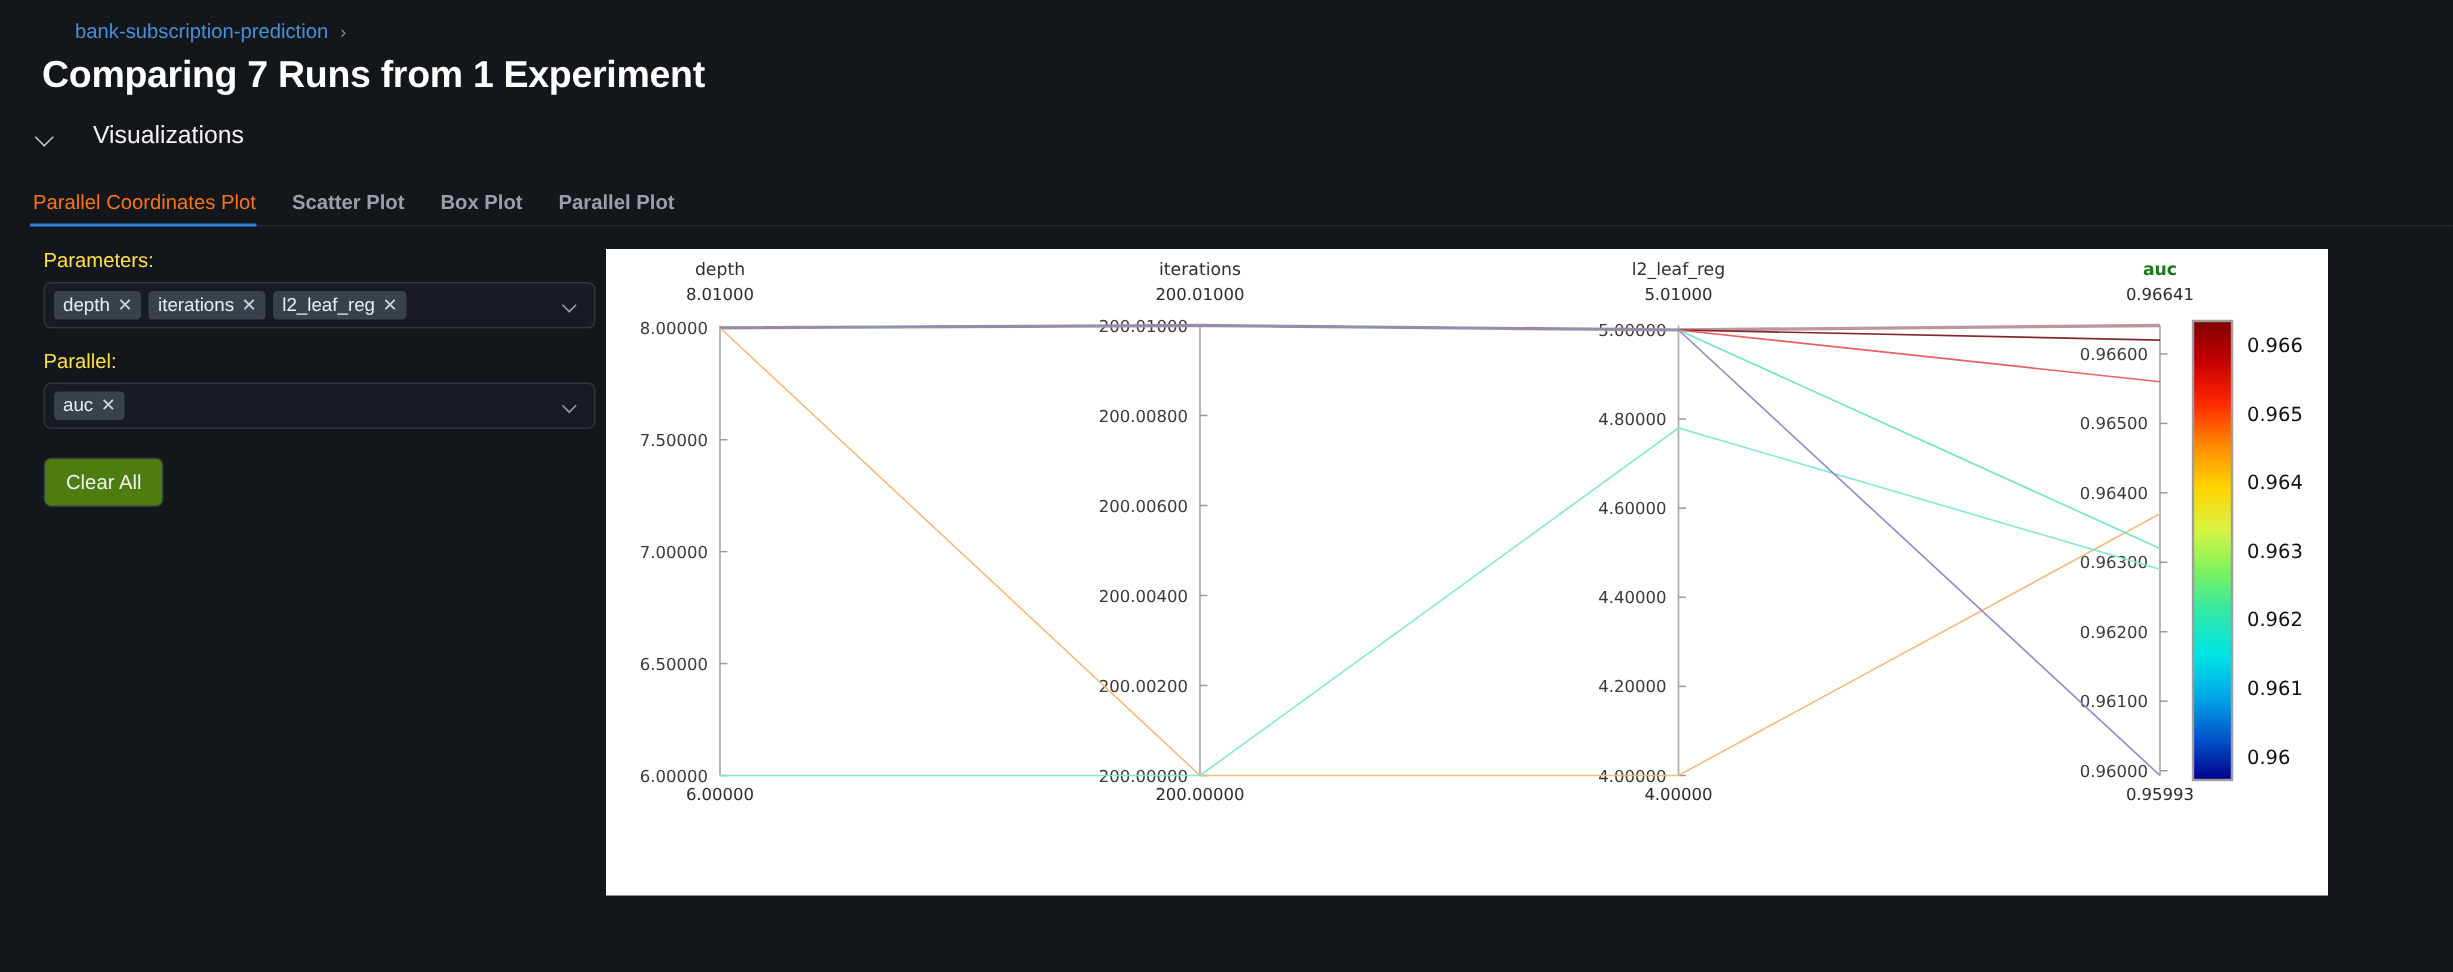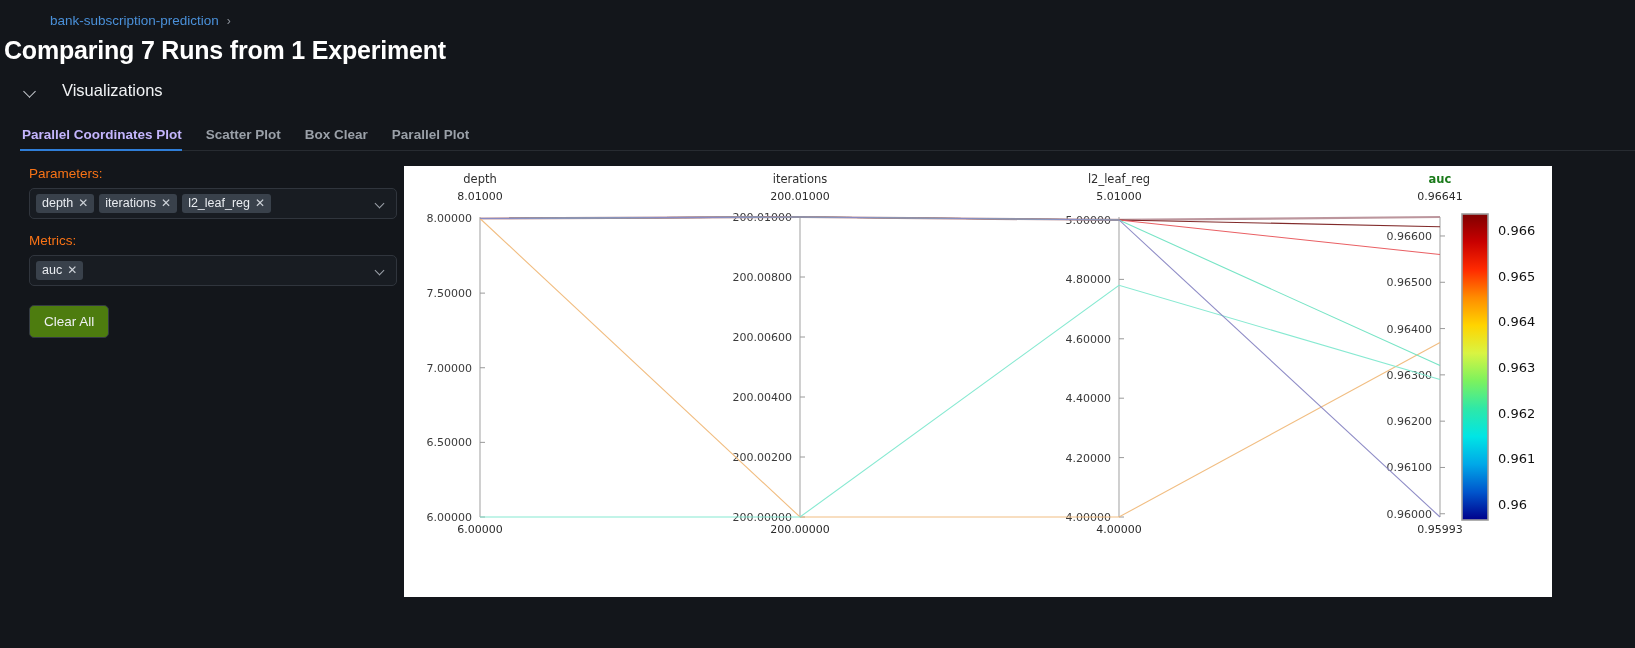--- a/index.html
+++ b/index.html
@@ -14,21 +14,21 @@
 
   
   .breadcrumb {
     position: absolute; left: 22px; top: 13px;
     font-size: 13.5px; display: flex; align-items: center; gap: 8px; margin-left: 28px;
   }
   .breadcrumb a { color: #4a90d9; text-decoration: none; cursor: pointer; }
   .breadcrumb .sep { color: #8b9099; font-size: 12px; }
 
   .page-title {
-    position: absolute; left: 4px; top: 36px;
+    position: absolute; left: 28px; top: 36px;
     font-size: 25px; font-weight: bold; color: #ffffff; letter-spacing: -0.2px;
   }
 
   .viz-section {
     position: absolute; left: 24px; top: 81px;
     display: flex; align-items: center; gap: 24px; cursor: pointer;
   }
   .chev {
     width: 14px; height: 14px; display: inline-block; position: relative;
   }
@@ -45,30 +45,30 @@
     position: absolute; left: 20px; top: 124px; right: 0;
     display: flex; align-items: flex-end; gap: 0px;
     border-bottom: 1px solid #272b31;
     height: 27px;
   }
   .tab {
     font-size: 13.5px; color: #9aa0a8; padding: 0 12px 8px 12px;
     cursor: pointer; position: relative; white-space: nowrap; font-weight: bold;
   }
   .tab:first-child { padding-left: 2px; }
-  .tab.active { color: #c4b5fd; font-weight: bold; }
+  .tab.active { color: #f97316; font-weight: normal; }
   .tab.active::after {
     content: ""; position: absolute; left: 0; right: 10px; bottom: -1px;
     height: 2.5px; background: #2f7ed8;
   }
   .tab:first-child.active::after { left: 0px; right: 12px; }
 
   
   .controls { position: absolute; left: 29px; top: 166px; width: 368px; }
-  .ctl-label { font-size: 13.5px; color: #f97316; margin-bottom: 7px; }
+  .ctl-label { font-size: 13.5px; color: #fde047; margin-bottom: 7px; }
   .select-box {
     position: relative;
     background: #181c22;
     border: 1px solid #30353d;
     border-radius: 5px;
     min-height: 31px;
     display: flex; align-items: center; flex-wrap: wrap;
     gap: 5px; padding: 4px 28px 4px 6px;
     cursor: pointer;
   }
@@ -125,21 +125,21 @@
 <div class="page-title">Comparing 7 Runs from 1 Experiment</div>
 
 <div class="viz-section">
   <span class="chev"></span>
   <span class="viz-label">Visualizations</span>
 </div>
 
 <div class="tabs">
   <div class="tab active">Parallel Coordinates Plot</div>
   <div class="tab">Scatter Plot</div>
-  <div class="tab">Box Clear</div>
+  <div class="tab">Box Plot</div>
   <div class="tab">Parallel Plot</div>
 </div>
 
 <div class="controls">
   <div class="ctl-label">Parameters:</div>
   <div class="select-box">
     <span class="chip">
       <span>depth</span>
       <span class="x">✕</span>
     </span>
@@ -149,21 +149,21 @@
     </span>
     <span class="chip">
       <span>l2_leaf_reg</span>
       <span class="x">✕</span>
     </span>
     <span class="caret"></span>
   </div>
 
   <div class="gap"></div>
 
-  <div class="ctl-label">Metrics:</div>
+  <div class="ctl-label">Parallel:</div>
   <div class="select-box">
     <span class="chip">
       <span>auc</span>
       <span class="x">✕</span>
     </span>
     <span class="caret"></span>
   </div>
 
   <div class="clear-btn">Clear All</div>
 </div>

